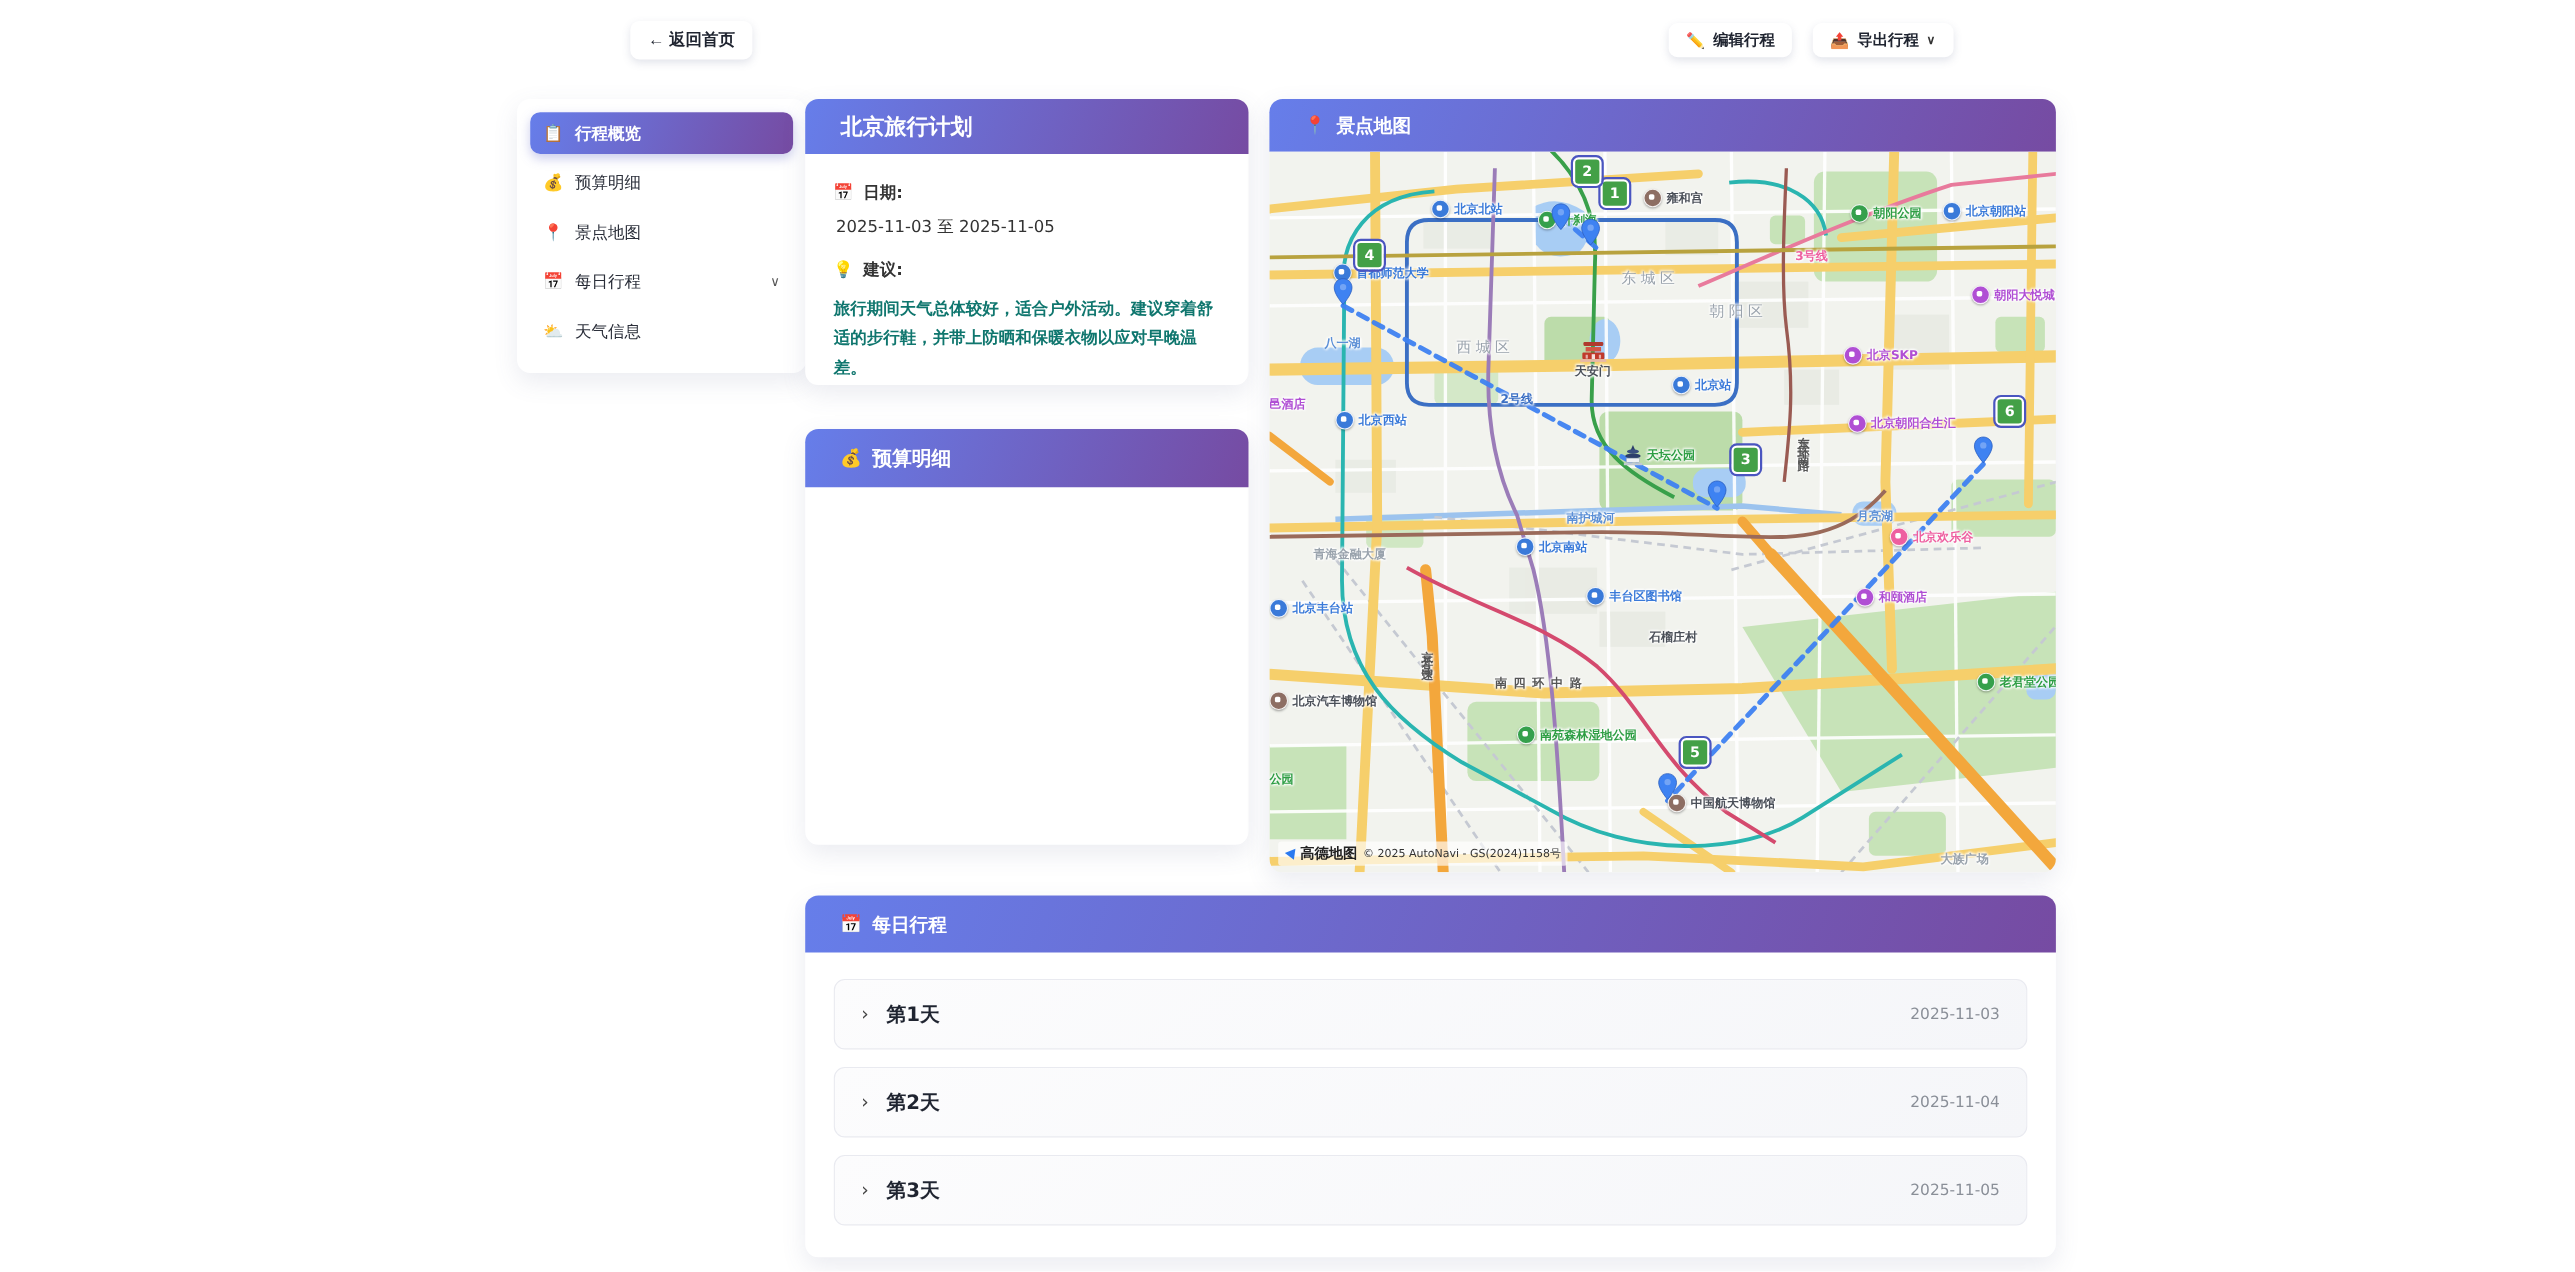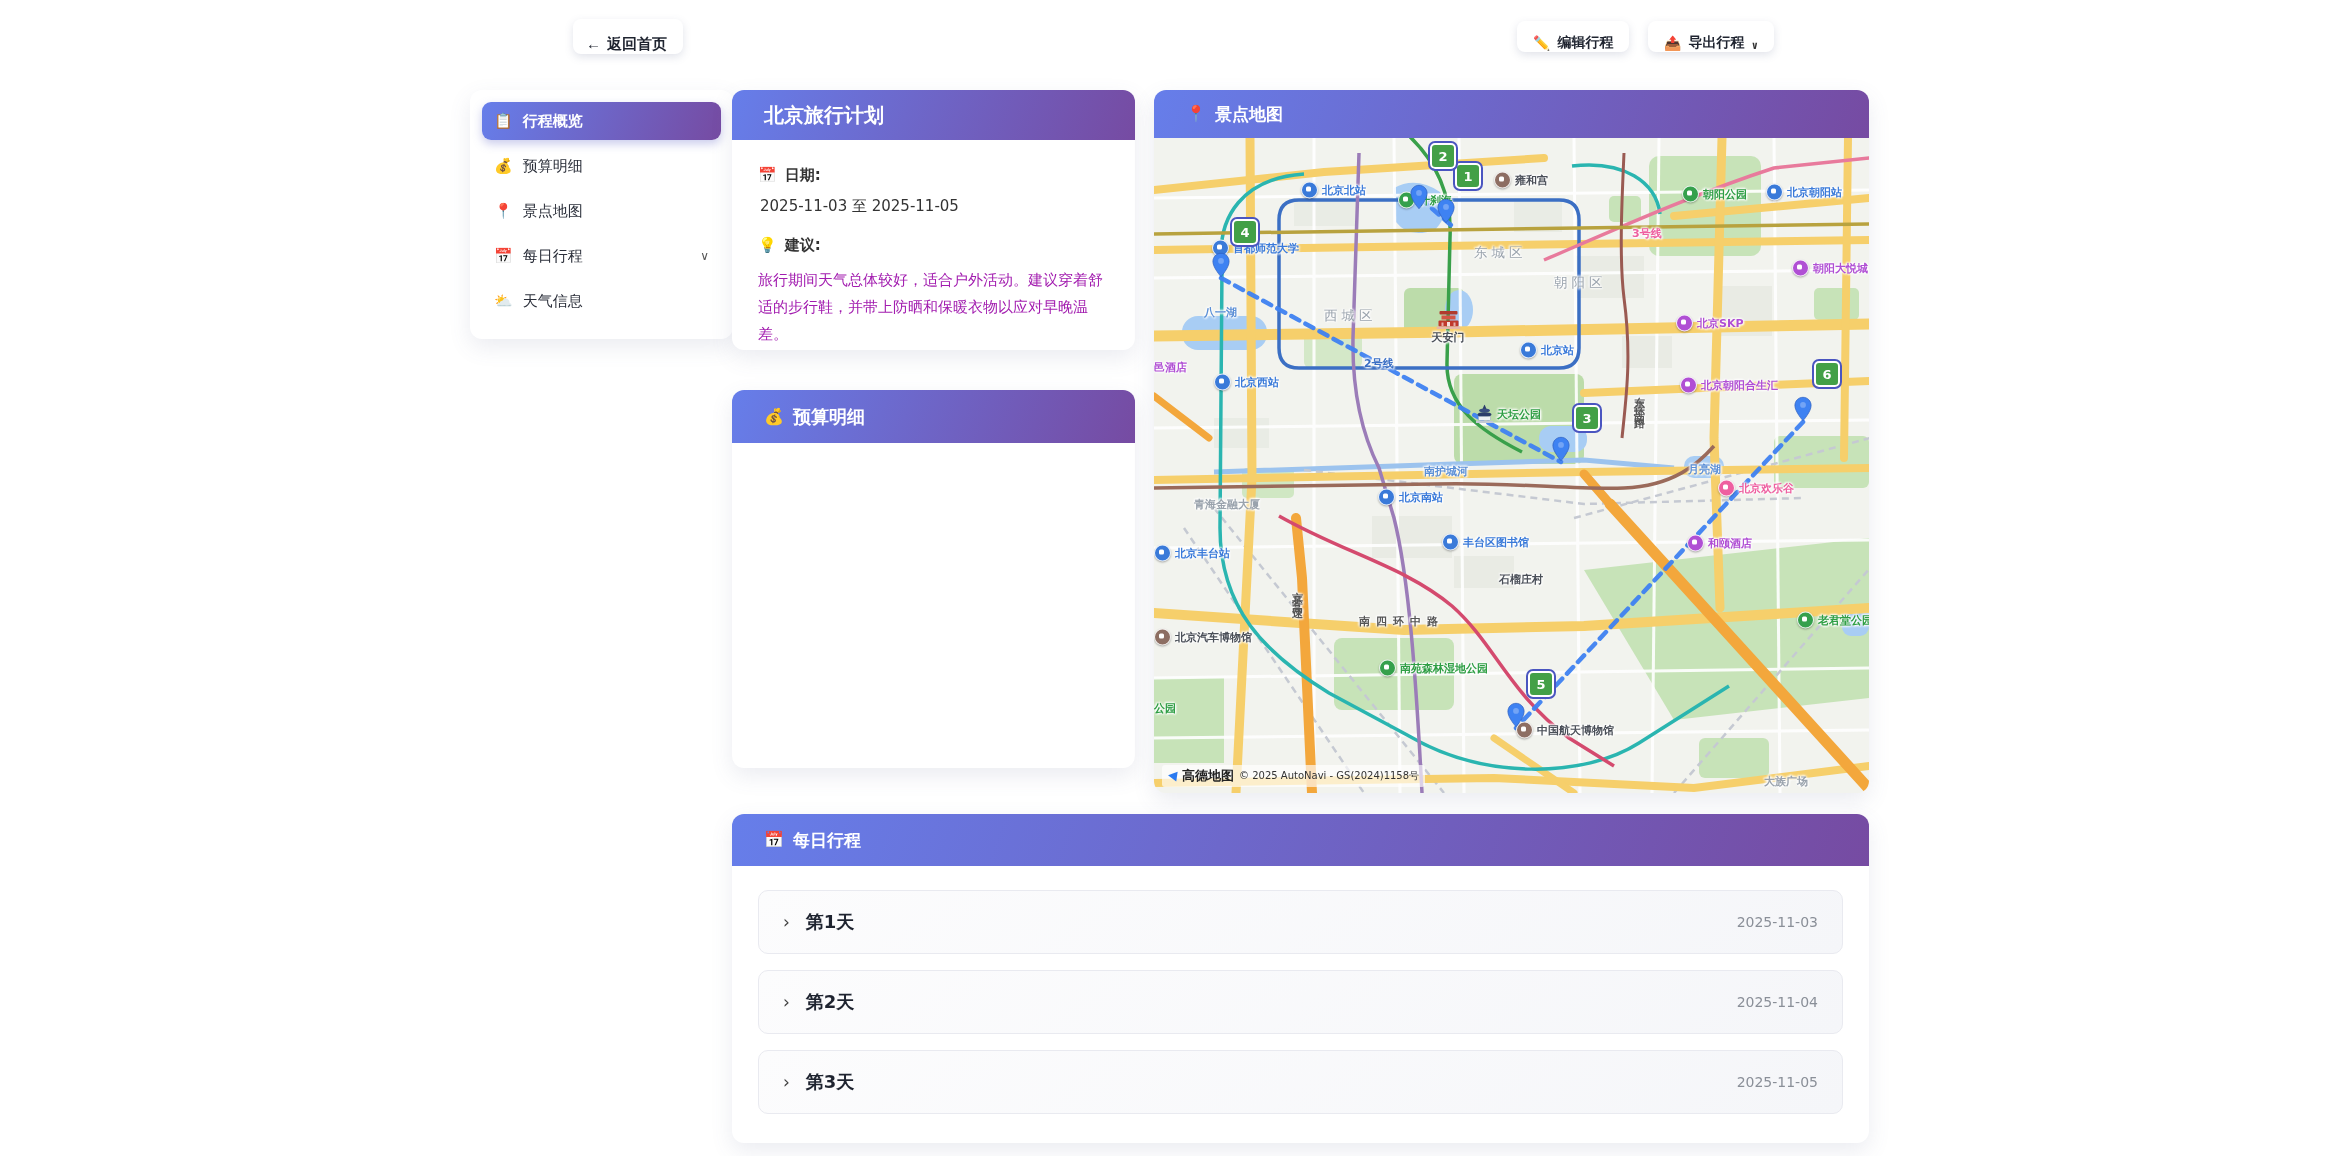--- a/index.html
+++ b/index.html
@@ -10,35 +10,35 @@
   }
   .card{position:absolute;background:#fff;border-radius:12px;box-shadow:0 8px 22px rgba(90,100,140,.12);}
   .card-header{
     height:48px;display:flex;align-items:center;gap:9px;padding:0 32px;
     background:linear-gradient(110deg,#667eea 0%,#764ba2 100%);
     border-radius:12px 12px 0 0;color:#fff;font-weight:700;
   }
   .hicon{font-size:16px;line-height:1;}
   
   .tbtn{
-    position:absolute;display:flex;align-items:flex-end;gap:7px;background:#fff;border:none;
+    position:absolute;display:flex;align-items:center;gap:7px;background:#fff;border:none;
     border-radius:8px;box-shadow:0 3px 8px rgba(90,100,140,.18);cursor:pointer;
-    font-family:Liberation Mono, monospace;font-size:15px;font-weight:700;color:#1f2430;padding:0 16px;
+    font-family:Liberation Sans, sans-serif;font-size:15px;font-weight:700;color:#1f2430;padding:0 16px;
   }
   
   .side-item{display:flex;align-items:center;gap:10px;height:38px;border-radius:9px;
     padding:0 12px;font-size:15px;color:#2b2f3a;cursor:pointer;position:relative;}
   .side-item.active{background:linear-gradient(110deg,#667eea 0%,#764ba2 100%);color:#fff;font-weight:700;
     box-shadow:0 4px 10px rgba(102,110,200,.35);}
   .side-item .chev{position:absolute;right:12px;color:#555;font-size:12px;}
   
   .ov-body{padding:26px 26px 10px 26px;font-size:15px;color:#333;}
   .ov-row{display:flex;align-items:center;gap:8px;font-weight:700;margin-bottom:12px;}
   .ov-val{margin:0 0 20px 2px;font-weight:400;color:#333;}
-  .ov-para{margin:10px 0 0 0;line-height:1.8;color:#a21caf;font-weight:400;}
+  .ov-para{margin:10px 0 0 0;line-height:1.8;color:#0f766e;font-weight:700;}
   
   .bud-body{padding:27px 26px 0 26px;}
   .bud-grid{display:grid;grid-template-columns:1fr 1fr;gap:22px 18px;}
   .bud-box{height:81px;border:1px solid #e8eaf1;border-radius:10px;
     background:linear-gradient(145deg,#fcfcfe,#f4f5f9);display:flex;flex-direction:column;
     align-items:center;justify-content:center;gap:8px;}
   .bud-label{font-size:14px;color:#5a5f6b;}
   .bud-value{font-size:21px;font-weight:700;color:#2196f3;}
   .bud-total{margin-top:18px;height:75px;border-radius:10px;
     background:linear-gradient(110deg,#667eea 0%,#764ba2 100%);

